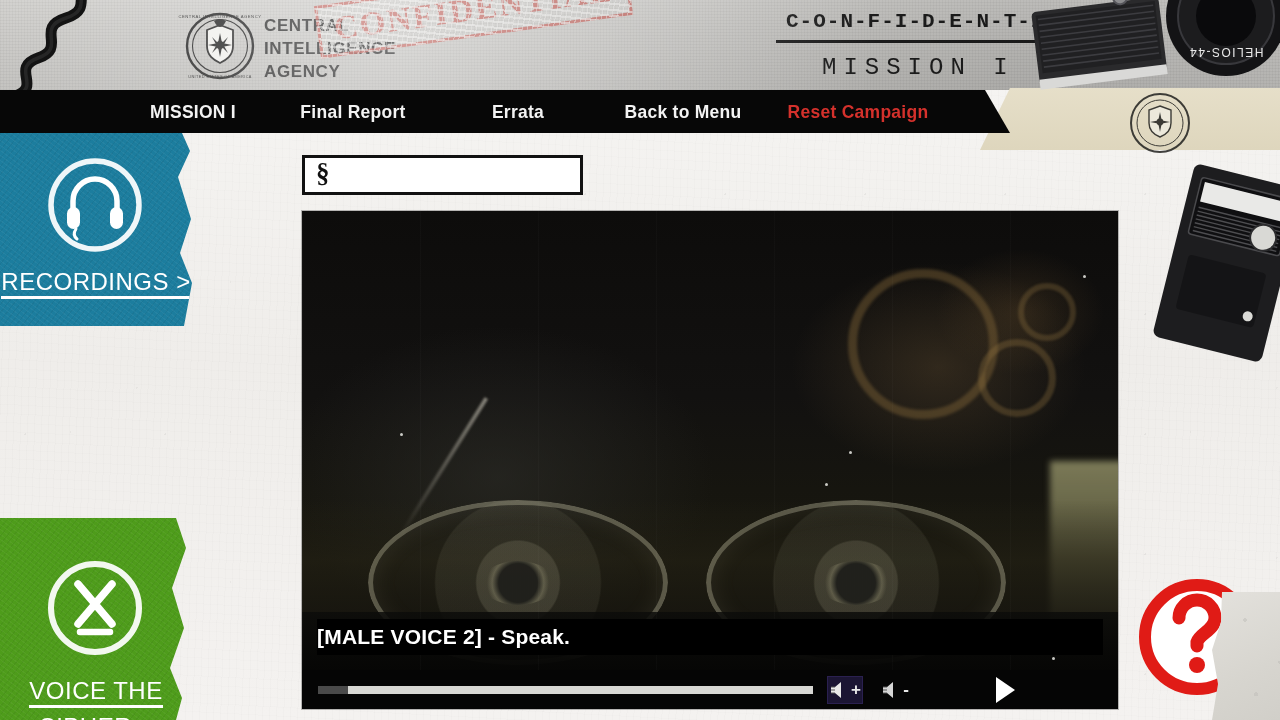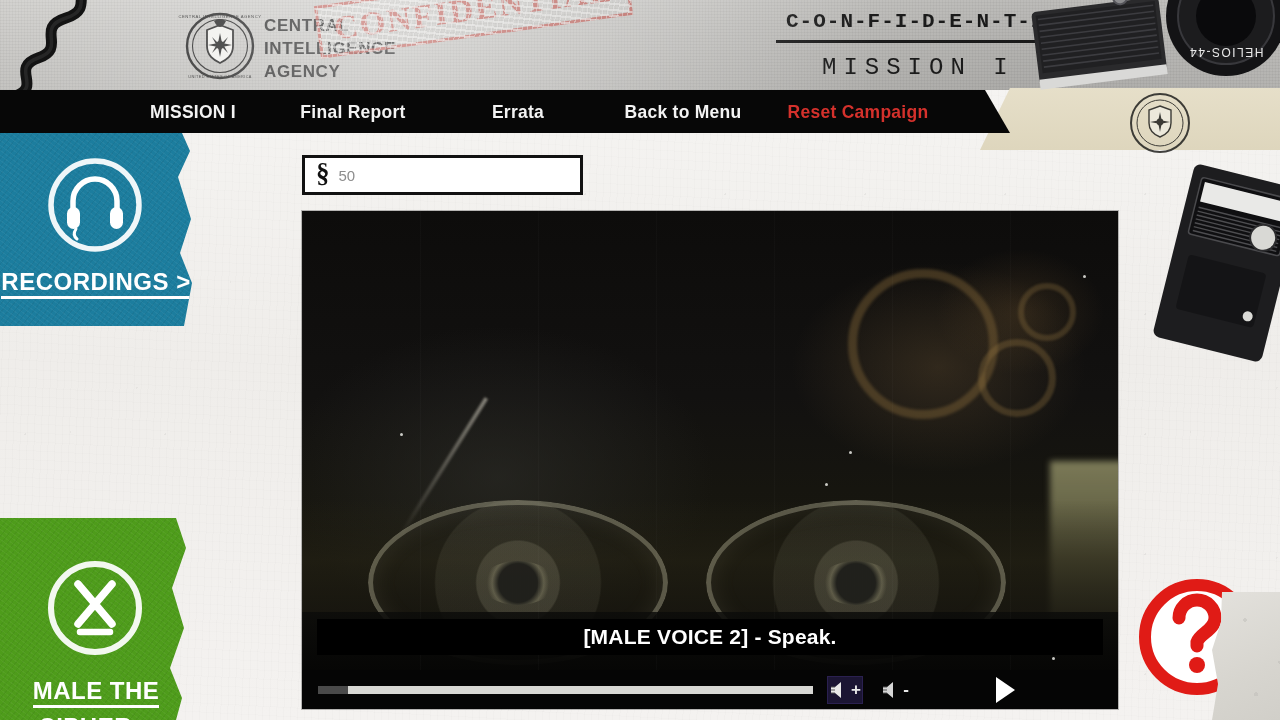--- a/index.html
+++ b/index.html
@@ -181,21 +181,21 @@
   }
   .sp-recordings .side-ico{ top:22px; }
   .sp-puzzles   .side-ico{ top:14px; }
   .sp-skip      .side-ico{ top:40px; }
 
   .side-label{
     position:absolute; left:0; width:192px;
     text-align:center;
     color:#fff;
     font-family:"Liberation Sans Narrow","Liberation Sans", sans-serif;
-    font-weight:700; font-size:24px; letter-spacing:.5px;
+    font-weight:400; font-size:24px; letter-spacing:.5px;
     line-height:36px;
   }
   .side-label u{ text-decoration: none; border-bottom: 3px solid #fff; padding-bottom:1px;}
   .sp-recordings .side-label{ top:131px; }
   .sp-puzzles   .side-label{ top:123px; }
   .sp-skip      .side-label{ top:155px; }
 
   
   .search-wrap{
     position:absolute; left:302px; top:155px; z-index:3;
@@ -325,21 +325,21 @@
   .vsheen{
     position:absolute; inset:0;
     background: repeating-linear-gradient(90deg, rgba(255,255,255,.018) 0 1px, transparent 1px 118px);
   }
   .speck{ position:absolute; width:3px; height:3px; background:#e9e9e4; border-radius:50%; opacity:.85;}
 
   .subtitle-bar{
     position:absolute; left:15px; top:408px;
     width:786px; height:36px;
     background:#000;
-    display:flex; align-items:center; justify-content:center;
+    display:flex; align-items:center; justify-content:flex-start;
   }
   .subtitle-txt{
     color:#fff;
     font-family:"Liberation Sans", sans-serif;
     font-weight:700; font-size:21px;
     letter-spacing:.2px;
     text-shadow: 0 1px 2px rgba(0,0,0,.9);
   }
 
   .controls{
@@ -509,30 +509,29 @@
 
 
     <div class="side-panel sp-skip">
       <div class="tex"></div>
       <svg class="side-ico" viewBox="0 0 100 100">
         <circle cx="50" cy="50" r="44" fill="none" stroke="#fff" stroke-width="6" opacity=".93"></circle>
         <path d="M33 26 L67 66 M67 26 L33 66" stroke="#fff" stroke-width="7.5" stroke-linecap="round" fill="none"></path>
         <path d="M35 74 H65" stroke="#fff" stroke-width="6.5" stroke-linecap="round"></path>
       </svg>
       <div class="side-label">
-        <div><u>MALE THE</u></div>
+        <div><u>VOICE THE</u></div>
         <div><u>CIPHER &gt;</u></div>
       </div>
     </div>
   </aside>
 
   <div class="search-wrap">
     <div class="search-box">
       <span class="sec-sym">§</span>
-      <input class="search-input" type="text" placeholder="50" style="">
     </div>
   </div>
 
   <div class="player">
 
     <div class="video-stage">
       <div class="scene"></div>
       <div class="gear"></div>
       <div class="gear2"></div>
       <div class="gear3"></div>

